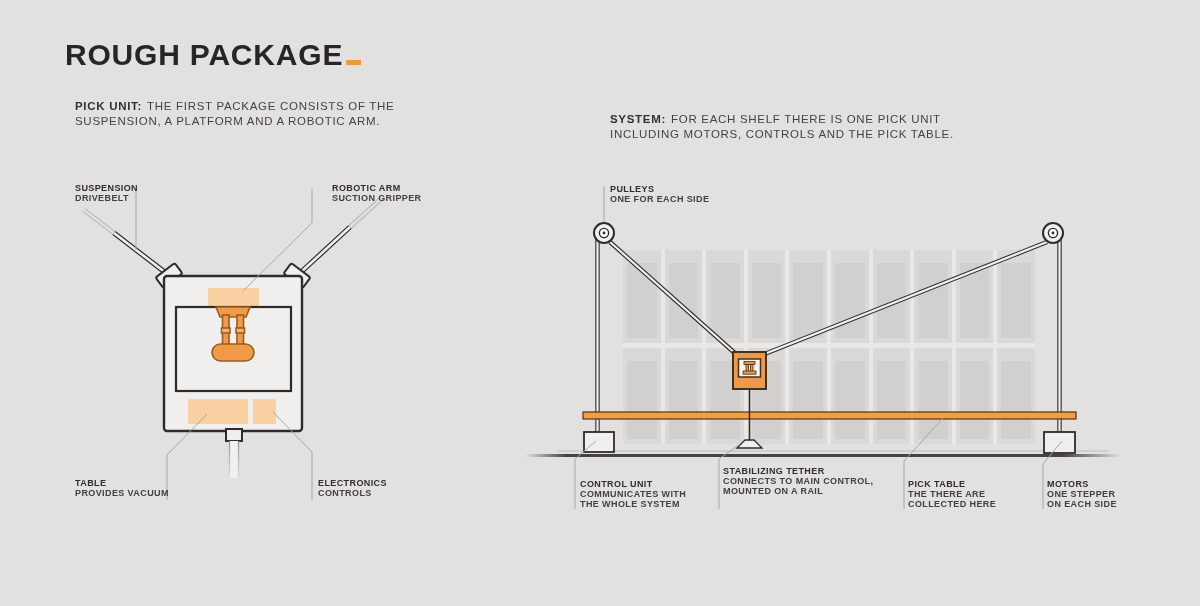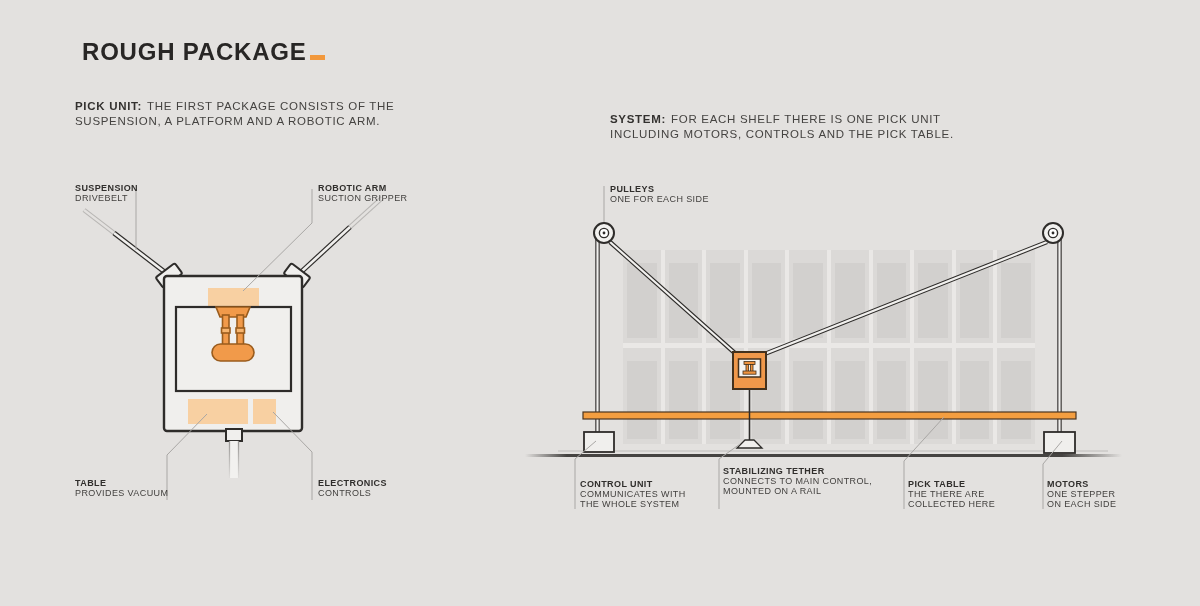--- a/index.html
+++ b/index.html
@@ -5,37 +5,38 @@
   html,body{margin:0;padding:0;}
   body{
     width:1200px;height:606px;position:relative;overflow:hidden;
     background:#e3e1df;
     font-family:"Liberation Sans", sans-serif;
     color:#3e3c3a;
   }
   .abs{position:absolute;}
   
   #title{
-    left:82px;top:38px;font-size:24px;font-weight:bold;letter-spacing:0.8px;
+    left:65px;top:38px;font-size:30px;font-weight:bold;letter-spacing:0.8px;
     color:#282625;white-space:nowrap;
   }
   #title .underscore{
     display:inline-block;width:15px;height:5px;background:#f2983c;margin-left:3px;
   }
   
   .heading{
     font-size:11.5px;line-height:14.5px;letter-spacing:0.7px;color:#454341;
     white-space:nowrap;
   }
   .heading b{color:#33312f;}
   .heading .hr{margin-left:5px;}
   
   .lbl{
     font-size:9px;line-height:9.3px;letter-spacing:0.4px;color:#43413f;
     white-space:nowrap;
+    font-weight:bold;
   }
   .lbl b{display:block;color:#302e2c;margin-bottom:1px;}
   .lbl span{display:block;}
   
   #shelf{
     left:623px;top:250px;width:412px;height:194px;
     display:grid;grid-template-columns:repeat(10,1fr);grid-template-rows:93px 96px;
     column-gap:4px;row-gap:5px;background:#eae8e6;z-index:1;
   }
   #shelf .cell{position:relative;background:#dbd9d7;}
@@ -242,21 +243,21 @@
 
 <div class="abs layer3 heading" style="left:610px;top:112px">
   <div><b>SYSTEM:</b><span class="hr">FOR EACH SHELF THERE IS ONE PICK UNIT</span></div>
   <div>INCLUDING MOTORS, CONTROLS AND THE PICK TABLE.</div>
 </div>
 
 <div class="abs layer3 lbl" style="left:75px;top:184px">
   <b>SUSPENSION</b>
   <span>DRIVEBELT</span>
 </div>
-<div class="abs layer3 lbl" style="left:318px;top:184px">
+<div class="abs layer3 lbl" style="left:332px;top:184px">
   <b>ROBOTIC ARM</b>
   <span>SUCTION GRIPPER</span>
 </div>
 <div class="abs layer3 lbl" style="left:75px;top:479px">
   <b>TABLE</b>
   <span>PROVIDES VACUUM</span>
 </div>
 <div class="abs layer3 lbl" style="left:318px;top:479px">
   <b>ELECTRONICS</b>
   <span>CONTROLS</span>

